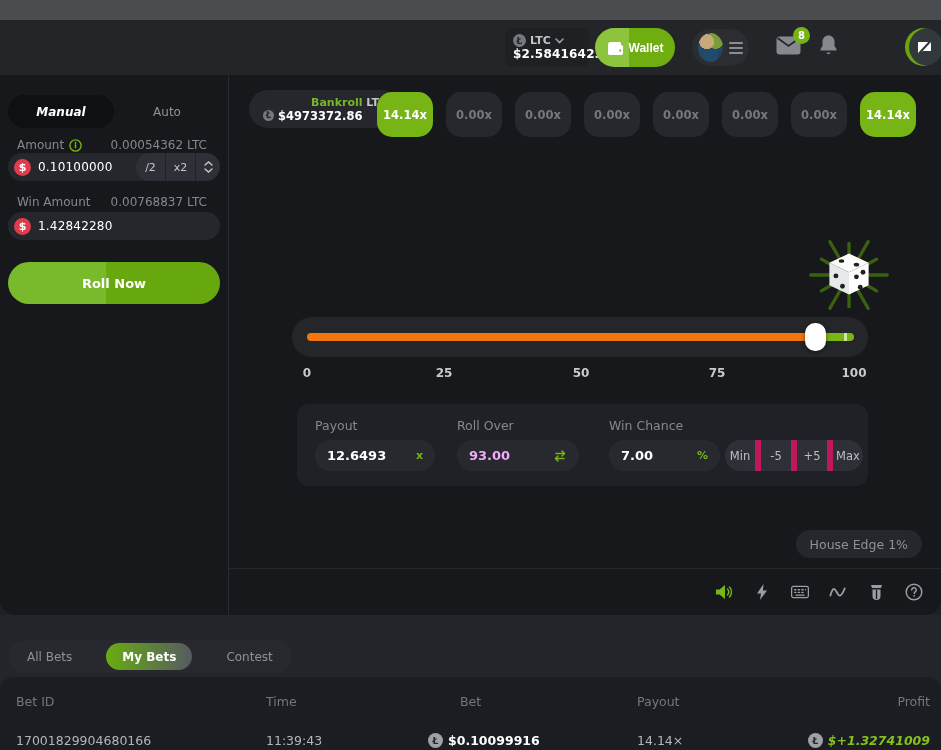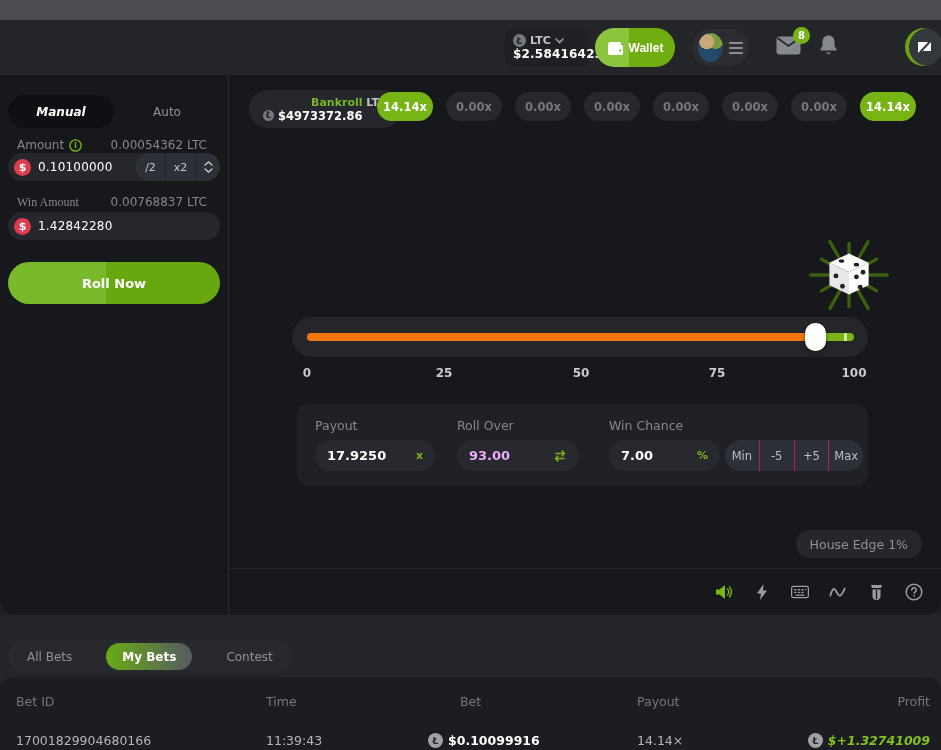--- a/index.html
+++ b/index.html
@@ -46,21 +46,21 @@
   .sidebar > * { position:absolute; }
 
   .mode-tabs { left:8px; right:8px; top:20px; height:33px; display:flex; }
   .tab { flex:1; display:flex; align-items:center; justify-content:center; font-size:12px; cursor:pointer; border-radius:17px; }
   .tab.active { background:#0e1013; color:#ffffff; font-weight:bold;font-style:italic; }
   .tab.idle { color:#8f9296; }
 
   .field-label { color:#85888c; font-size:12px; display:flex; align-items:center; gap:5px; }
   .field-rate { color:#85888c; font-size:12px; }
   .lbl-amount { left:17px; top:63px; } .rate-amount { right:21px; top:63px; }
-  .lbl-win { left:17px; top:120px;font-family:Liberation Serif, serif; } .rate-win { right:21px; top:120px; }
+  .lbl-win { left:17px; top:120px; } .rate-win { right:21px; top:120px; }
 
   .input-row { left:8px; right:8px; height:28px; background:#25272c; border-radius:15px; display:flex; align-items:center; overflow:hidden; }
   .input-amount { top:78px; } .input-win { top:137px; }
   .dollar { width:17px; height:17px; border-radius:50%; background:#df3c4e; color:#fff; font-size:11px; font-weight:bold;
     display:flex; align-items:center; justify-content:center; margin-left:6px; flex:0 0 auto; }
   .input-value { margin-left:7px; color:#fff; font-weight:normal; font-size:12px; flex:1; letter-spacing:.2px; }
   .amt-btns { display:flex; height:28px; background:#2d3036; border-radius:15px; overflow:hidden; flex:0 0 auto; }
   .amt-btn { width:30px; display:flex; align-items:center; justify-content:center; color:#c6c9cc; font-size:11px; cursor:pointer; border-right:1px solid #202226; }
   .stepper { width:24px; display:flex; flex-direction:column; align-items:center; justify-content:center; gap:2px; cursor:pointer; color:#c6c9cc; }
 
@@ -73,21 +73,21 @@
   .game > * { position:absolute; }
 
   .bankroll { left:20px; top:15px; height:38px; padding:4px 14px; background:#25272c; border-radius:19px;
     display:flex; flex-direction:column; justify-content:center; }
   .bk-row1 { font-size:11px; font-weight:bold; }
   .bk-label { color:#79b72a;margin-left:48px; } .bk-cur { color:#c3c6c9; }
   .bk-row2 { display:flex; align-items:center; gap:4px; color:#fff; font-size:11.5px; font-weight:bold; }
   .bk-row2 .coin { width:11px; height:11px; font-size:8px; }
 
   .chips { left:148px; top:17px; display:flex; gap:13px; }
-  .chip { width:56px; height:29px; border-radius:15px; background:#26282d; color:#76797e; font-size:11.5px; font-weight:bold;
+  .chip { width:56px; height:45px; border-radius:15px; background:#26282d; color:#76797e; font-size:11.5px; font-weight:bold;
     display:flex; align-items:center; justify-content:center; cursor:pointer; }
   .chip.win { background:#76b515; color:#fff; }
 
   .result-box { left:565px; top:108px; width:104px; height:47px; background:#1c1f22; border:2px solid #2e3338; border-radius:9px;
     display:flex; align-items:center; justify-content:center; color:#67b30c; font-size:23px; font-weight:bold; letter-spacing:.5px; }
 
   .dice-burst { left:578px; top:158px; width:84px; height:84px; }
 
   .slider-shell { left:63px; top:242px; width:576px; height:40px; background:#24262a; border-radius:20px; }
   .track { position:absolute; left:15px; top:16px; width:547px; height:8px; border-radius:4px;
@@ -99,21 +99,21 @@
   .scale span { position:absolute; transform:translateX(-50%); color:#c8cacd; font-size:12px; font-weight:600; }
 
   .params { left:68px; top:329px; width:571px; height:82px; background:#1f2126; border-radius:12px; }
   .params > * { position:absolute; }
   .p-label { top:14px; color:#85888c; font-size:12.5px; }
   .p-input { top:36px; height:31px; background:#27292f; border-radius:16px; display:flex; align-items:center; padding:0 12px; cursor:text; }
   .p-val { flex:1; color:#fff; font-weight:bold; font-size:13px; }
   .p-val.dim { color:#f0abfc; font-weight:600; }
   .p-suffix { color:#76b515; font-size:11px; font-weight:bold; }
   .wc-buttons { left:428px; top:36px; width:138px; height:31px; background:#2d3037; border-radius:16px; display:flex; overflow:hidden; }
-  .wc-btn { flex:1; display:flex; align-items:center; justify-content:center; color:#bcbfc2; font-size:11.5px; cursor:pointer; border-right:1px solid #be185d; }
+  .wc-btn { flex:1; display:flex; align-items:center; justify-content:center; color:#bcbfc2; font-size:11.5px; cursor:pointer; border-right:6px solid #be185d; }
   .wc-btn:last-child { border-right:none; }
 
   .house-edge { right:19px; top:455px; height:28px; padding:0 14px; background:#25272c; border-radius:14px;
     display:flex; align-items:center; color:#8e9196; font-size:12.5px; }
 
   .toolbar { left:0; right:0; top:493px; height:47px; border-top:1px solid #25272b;
     display:flex; align-items:center; justify-content:flex-end; gap:20px; padding-right:18px; }
   .tool { width:18px; height:18px; color:#9a9da1; cursor:pointer; display:flex; align-items:center; justify-content:center; }
   .tool.on { color:#76b715; }
 
@@ -306,21 +306,21 @@
         <span style="left:425px">75</span>
         <span style="left:562px">100</span>
       </div>
 
       <div class="params">
         <div class="p-label" style="left:18px">Payout</div>
         <div class="p-label" style="left:160px">Roll Over</div>
         <div class="p-label" style="left:312px">Win Chance</div>
 
         <div class="p-input" style="left:18px;width:120px">
-          <span class="p-val">17.9250</span>
+          <span class="p-val">12.6493</span>
           <span class="p-suffix">x</span>
         </div>
 
         <div class="p-input" style="left:160px;width:122px">
           <span class="p-val dim">93.00</span>
           <svg width="14" height="12" viewBox="0 0 14 12">
               <path d="M3 3.5h8M9 1l2.5 2.5L9 6" stroke="#76b515" stroke-width="1.5" fill="none" stroke-linecap="round" stroke-linejoin="round"></path>
               <path d="M11 8.5H3M5 6L2.5 8.5 5 11" stroke="#76b515" stroke-width="1.5" fill="none" stroke-linecap="round" stroke-linejoin="round"></path>
             </svg>
         </div>

